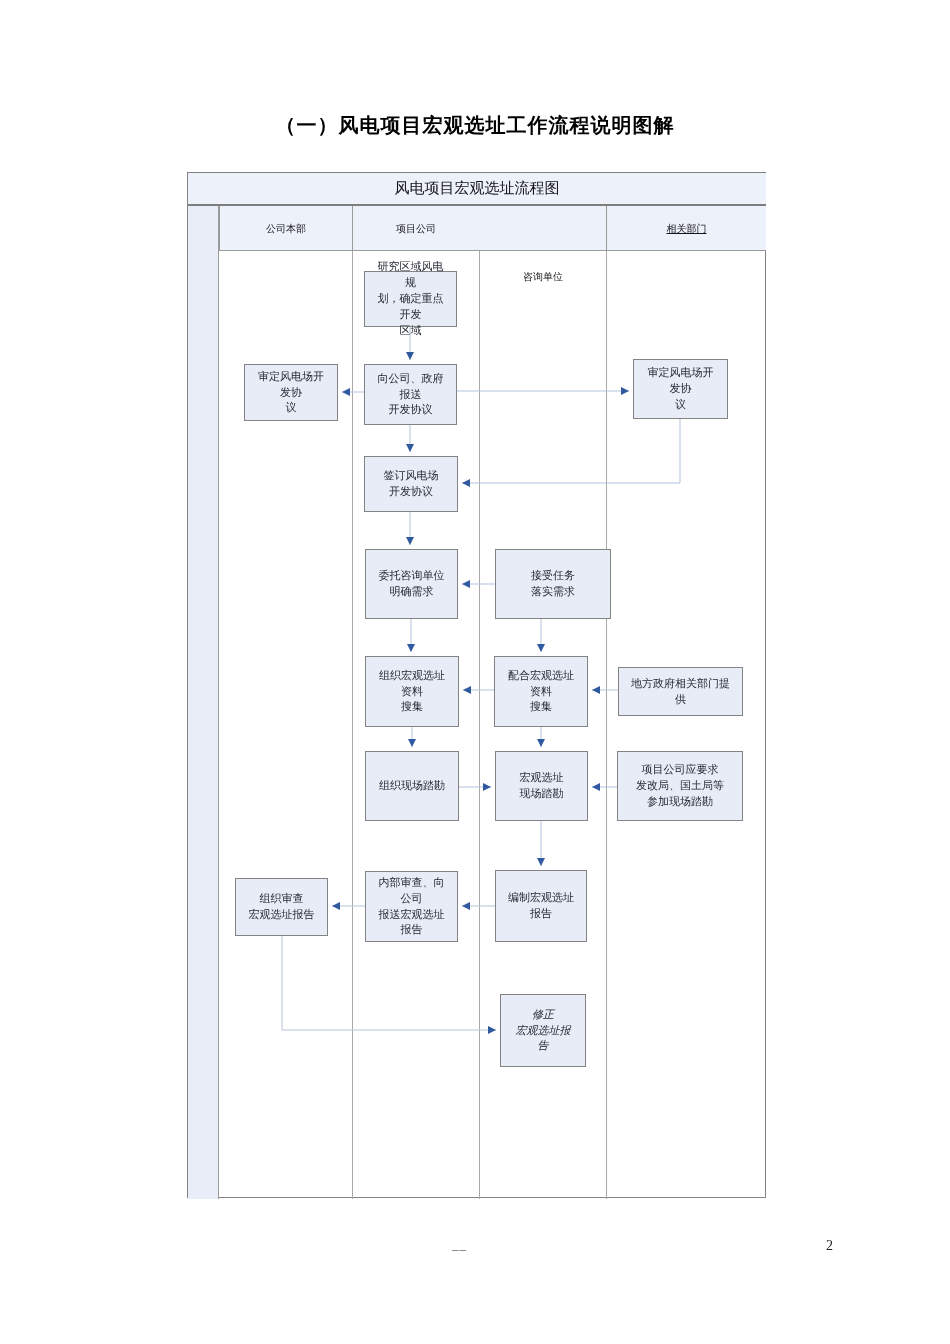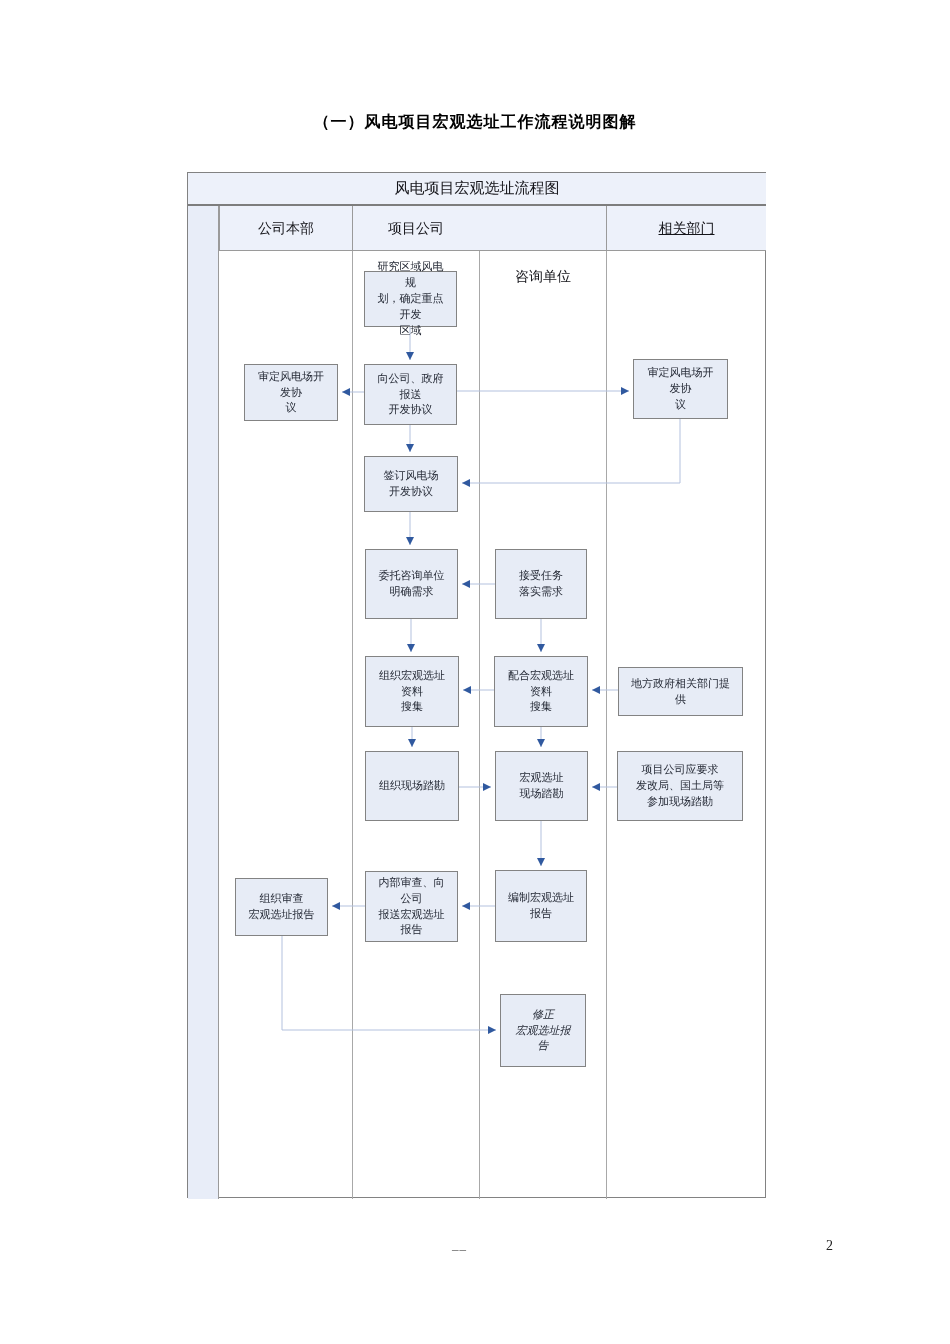--- a/index.html
+++ b/index.html
@@ -4,42 +4,42 @@
 <style>
   * { margin:0; padding:0; box-sizing:border-box; }
   html,body { background:#ffffff; }
   body { font-family:"Liberation Serif","DejaVu Serif",serif; }
   .page {
     position:relative; width:950px; height:1344px;
     background:#ffffff; margin:0 auto; overflow:hidden;
   }
   .doc-title {
     position:absolute; left:0; top:112px; width:950px;
-    text-align:center; font-size:16px; font-weight:bold; color:#000;
+    text-align:center; font-size:20px; font-weight:bold; color:#000;
     letter-spacing:1px;
   }
   
   .chart {
     position:absolute; left:187px; top:172px; width:579px; height:1026px;
     border:1px solid #828282; background:#ffffff;
   }
   .chart-title-row {
     position:absolute; left:0; top:0; width:578px; height:33px;
     background:#edf1fa; border-bottom:2px solid #7d7d7d;
     display:flex; align-items:center; justify-content:center;
     font-size:15px; color:#141419;
   }
   .lane-header-row {
     position:absolute; left:0; top:33px; width:578px; height:45px;
     background:#edf1fa; border-bottom:1px solid #9a9a9a;
   }
   .lane-cell {
     position:absolute; top:0; height:45px;
     display:flex; align-items:center; justify-content:center;
-    font-size:14px; color:#141419; border-left:1px solid #9a9a9a;
+    font-size:10px; color:#141419; border-left:1px solid #9a9a9a;
   }
   .narrow-col {
     position:absolute; left:0; top:33px; width:31px; height:993px;
     background:#e8edf8; border-right:1px solid #9a9a9a;
   }
   .vline {
     position:absolute; top:78px; width:1px; height:948px; background:#a8a8a8;
   }
   
   .fbox {
@@ -116,21 +116,21 @@
     <div class="fbox" style="left:176px; top:191px; width:93px;  height:61px;">向公司、政府报送
 开发协议</div>
     <div class="fbox" style="left:56px;  top:191px; width:94px;  height:57px;">审定风电场开发协
 议</div>
     <div class="fbox" style="left:445px; top:186px; width:95px;  height:60px;">审定风电场开发协
 议</div>
     <div class="fbox" style="left:176px; top:283px; width:94px;  height:56px;">签订风电场
 开发协议</div>
     <div class="fbox" style="left:177px; top:376px; width:93px;  height:70px;">委托咨询单位
 明确需求</div>
-    <div class="fbox" style="left:307px; top:376px; width:92px;  height:70px;">接受任务
+    <div class="fbox" style="left:307px; top:376px; width:116px;  height:70px;">接受任务
 落实需求</div>
     <div class="fbox" style="left:177px; top:483px; width:94px;  height:71px;">组织宏观选址资料
 搜集</div>
     <div class="fbox" style="left:306px; top:483px; width:94px;  height:71px;">配合宏观选址资料
 搜集</div>
     <div class="fbox" style="left:430px; top:494px; width:125px; height:49px;">地方政府相关部门提供</div>
     <div class="fbox" style="left:177px; top:578px; width:94px;  height:70px;">组织现场踏勘</div>
     <div class="fbox" style="left:307px; top:578px; width:93px;  height:70px;">宏观选址
 现场踏勘</div>
     <div class="fbox" style="left:429px; top:578px; width:126px; height:70px;">项目公司应要求

